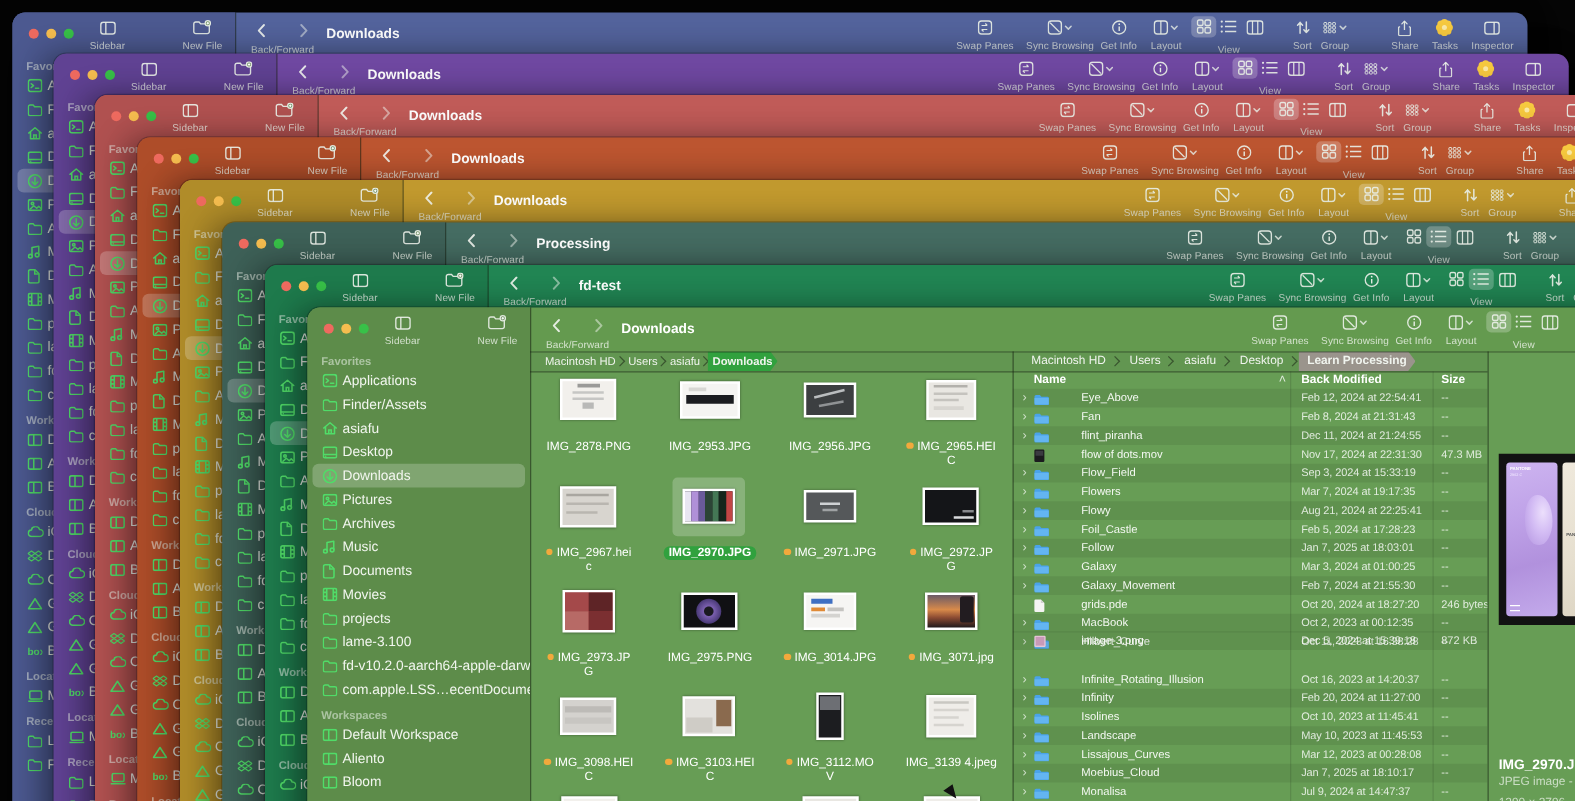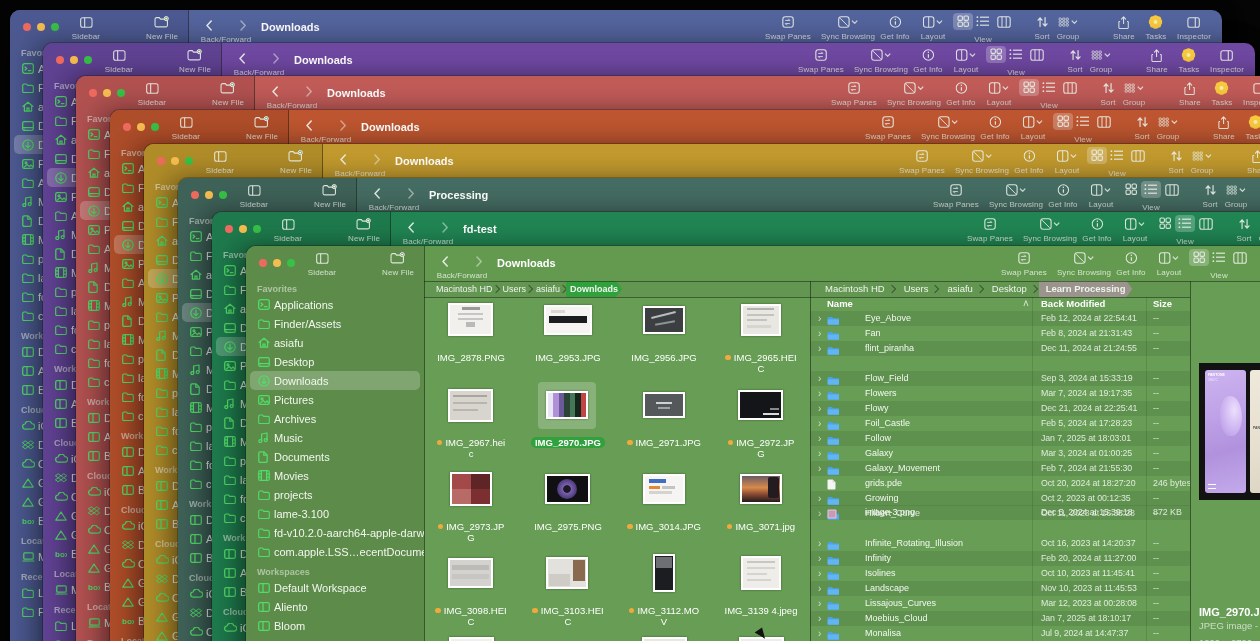--- a/index.html
+++ b/index.html
@@ -3051,20 +3051,29 @@
         <div class="lrow odd" style="top:44px">
           <span class="lchev">›</span>
           <span class="lic"><svg width="12" height="9" viewBox="0 0 12 9">
               <path d="M0.6 2.2 a1.3 1.3 0 0 1 1.3-1.3 h3 l1.2 1.4 h5 a1.3 1.3 0 0 1 1.3 1.3 v4.5 a1.3 1.3 0 0 1 -1.3 1.3 h-9.2 a1.3 1.3 0 0 1 -1.3 -1.3 z" fill="#4aa3e8"></path>
               <path d="M0.6 3.4 h11.8 v3.9 a1.3 1.3 0 0 1 -1.3 1.3 h-9.2 a1.3 1.3 0 0 1 -1.3 -1.3 z" fill="#63b5f2"></path>
             </svg></span>
           <span class="lname">flint_piranha</span>
           <span class="ldate">Dec 11, 2024 at 21:24:55</span>
           <span class="lsize">--</span>
         </div>
+        <div class="lrow" style="top:59px">
+          <span class="lic"><svg width="9" height="11" viewBox="0 0 9 11">
+              <rect x="0.5" y="0.5" width="8" height="10" rx="1" fill="#1b1b1e"></rect>
+              <rect x="1.4" y="1.6" width="6.2" height="4" fill="#3a3a40"></rect>
+            </svg></span>
+          <span class="lname">flow of dots.mov</span>
+          <span class="ldate">Nov 17, 2024 at 22:31:30</span>
+          <span class="lsize">47.3 MB</span>
+        </div>
         <div class="lrow odd" style="top:74px">
           <span class="lchev">›</span>
           <span class="lic"><svg width="12" height="9" viewBox="0 0 12 9">
               <path d="M0.6 2.2 a1.3 1.3 0 0 1 1.3-1.3 h3 l1.2 1.4 h5 a1.3 1.3 0 0 1 1.3 1.3 v4.5 a1.3 1.3 0 0 1 -1.3 1.3 h-9.2 a1.3 1.3 0 0 1 -1.3 -1.3 z" fill="#4aa3e8"></path>
               <path d="M0.6 3.4 h11.8 v3.9 a1.3 1.3 0 0 1 -1.3 1.3 h-9.2 a1.3 1.3 0 0 1 -1.3 -1.3 z" fill="#63b5f2"></path>
             </svg></span>
           <span class="lname">Flow_Field</span>
           <span class="ldate">Sep 3, 2024 at 15:33:19</span>
           <span class="lsize">--</span>
         </div>
@@ -3078,21 +3087,21 @@
           <span class="ldate">Mar 7, 2024 at 19:17:35</span>
           <span class="lsize">--</span>
         </div>
         <div class="lrow odd" style="top:104px">
           <span class="lchev">›</span>
           <span class="lic"><svg width="12" height="9" viewBox="0 0 12 9">
               <path d="M0.6 2.2 a1.3 1.3 0 0 1 1.3-1.3 h3 l1.2 1.4 h5 a1.3 1.3 0 0 1 1.3 1.3 v4.5 a1.3 1.3 0 0 1 -1.3 1.3 h-9.2 a1.3 1.3 0 0 1 -1.3 -1.3 z" fill="#4aa3e8"></path>
               <path d="M0.6 3.4 h11.8 v3.9 a1.3 1.3 0 0 1 -1.3 1.3 h-9.2 a1.3 1.3 0 0 1 -1.3 -1.3 z" fill="#63b5f2"></path>
             </svg></span>
           <span class="lname">Flowy</span>
-          <span class="ldate">Dec 21, 2024 at 22:25:41</span>
+          <span class="ldate">Aug 21, 2024 at 22:25:41</span>
           <span class="lsize">--</span>
         </div>
         <div class="lrow" style="top:119px">
           <span class="lchev">›</span>
           <span class="lic"><svg width="12" height="9" viewBox="0 0 12 9">
               <path d="M0.6 2.2 a1.3 1.3 0 0 1 1.3-1.3 h3 l1.2 1.4 h5 a1.3 1.3 0 0 1 1.3 1.3 v4.5 a1.3 1.3 0 0 1 -1.3 1.3 h-9.2 a1.3 1.3 0 0 1 -1.3 -1.3 z" fill="#4aa3e8"></path>
               <path d="M0.6 3.4 h11.8 v3.9 a1.3 1.3 0 0 1 -1.3 1.3 h-9.2 a1.3 1.3 0 0 1 -1.3 -1.3 z" fill="#63b5f2"></path>
             </svg></span>
           <span class="lname">Foil_Castle</span>
           <span class="ldate">Feb 5, 2024 at 17:28:23</span>
@@ -3136,21 +3145,21 @@
           <span class="lname">grids.pde</span>
           <span class="ldate">Oct 20, 2024 at 18:27:20</span>
           <span class="lsize">246 bytes</span>
         </div>
         <div class="lrow odd" style="top:194px">
           <span class="lchev">›</span>
           <span class="lic"><svg width="12" height="9" viewBox="0 0 12 9">
               <path d="M0.6 2.2 a1.3 1.3 0 0 1 1.3-1.3 h3 l1.2 1.4 h5 a1.3 1.3 0 0 1 1.3 1.3 v4.5 a1.3 1.3 0 0 1 -1.3 1.3 h-9.2 a1.3 1.3 0 0 1 -1.3 -1.3 z" fill="#4aa3e8"></path>
               <path d="M0.6 3.4 h11.8 v3.9 a1.3 1.3 0 0 1 -1.3 1.3 h-9.2 a1.3 1.3 0 0 1 -1.3 -1.3 z" fill="#63b5f2"></path>
             </svg></span>
-          <span class="lname">Growing</span>
+          <span class="lname">MacBook</span>
           <span class="ldate">Oct 2, 2023 at 00:12:35</span>
           <span class="lsize">--</span>
         </div>
         <div class="lrow" style="top:209px">
           <span class="lchev">›</span>
           <span class="lic"><svg width="12" height="9" viewBox="0 0 12 9">
               <path d="M0.6 2.2 a1.3 1.3 0 0 1 1.3-1.3 h3 l1.2 1.4 h5 a1.3 1.3 0 0 1 1.3 1.3 v4.5 a1.3 1.3 0 0 1 -1.3 1.3 h-9.2 a1.3 1.3 0 0 1 -1.3 -1.3 z" fill="#4aa3e8"></path>
               <path d="M0.6 3.4 h11.8 v3.9 a1.3 1.3 0 0 1 -1.3 1.3 h-9.2 a1.3 1.3 0 0 1 -1.3 -1.3 z" fill="#63b5f2"></path>
             </svg></span>
           <span class="lname">Hilbert_Curve</span>
@@ -3196,21 +3205,21 @@
           <span class="ldate">Oct 10, 2023 at 11:45:41</span>
           <span class="lsize">--</span>
         </div>
         <div class="lrow odd" style="top:284px">
           <span class="lchev">›</span>
           <span class="lic"><svg width="12" height="9" viewBox="0 0 12 9">
               <path d="M0.6 2.2 a1.3 1.3 0 0 1 1.3-1.3 h3 l1.2 1.4 h5 a1.3 1.3 0 0 1 1.3 1.3 v4.5 a1.3 1.3 0 0 1 -1.3 1.3 h-9.2 a1.3 1.3 0 0 1 -1.3 -1.3 z" fill="#4aa3e8"></path>
               <path d="M0.6 3.4 h11.8 v3.9 a1.3 1.3 0 0 1 -1.3 1.3 h-9.2 a1.3 1.3 0 0 1 -1.3 -1.3 z" fill="#63b5f2"></path>
             </svg></span>
           <span class="lname">Landscape</span>
-          <span class="ldate">Nov 10, 2023 at 11:45:53</span>
+          <span class="ldate">May 10, 2023 at 11:45:53</span>
           <span class="lsize">--</span>
         </div>
         <div class="lrow" style="top:299px">
           <span class="lchev">›</span>
           <span class="lic"><svg width="12" height="9" viewBox="0 0 12 9">
               <path d="M0.6 2.2 a1.3 1.3 0 0 1 1.3-1.3 h3 l1.2 1.4 h5 a1.3 1.3 0 0 1 1.3 1.3 v4.5 a1.3 1.3 0 0 1 -1.3 1.3 h-9.2 a1.3 1.3 0 0 1 -1.3 -1.3 z" fill="#4aa3e8"></path>
               <path d="M0.6 3.4 h11.8 v3.9 a1.3 1.3 0 0 1 -1.3 1.3 h-9.2 a1.3 1.3 0 0 1 -1.3 -1.3 z" fill="#63b5f2"></path>
             </svg></span>
           <span class="lname">Lissajous_Curves</span>
           <span class="ldate">Mar 12, 2023 at 00:28:08</span>

